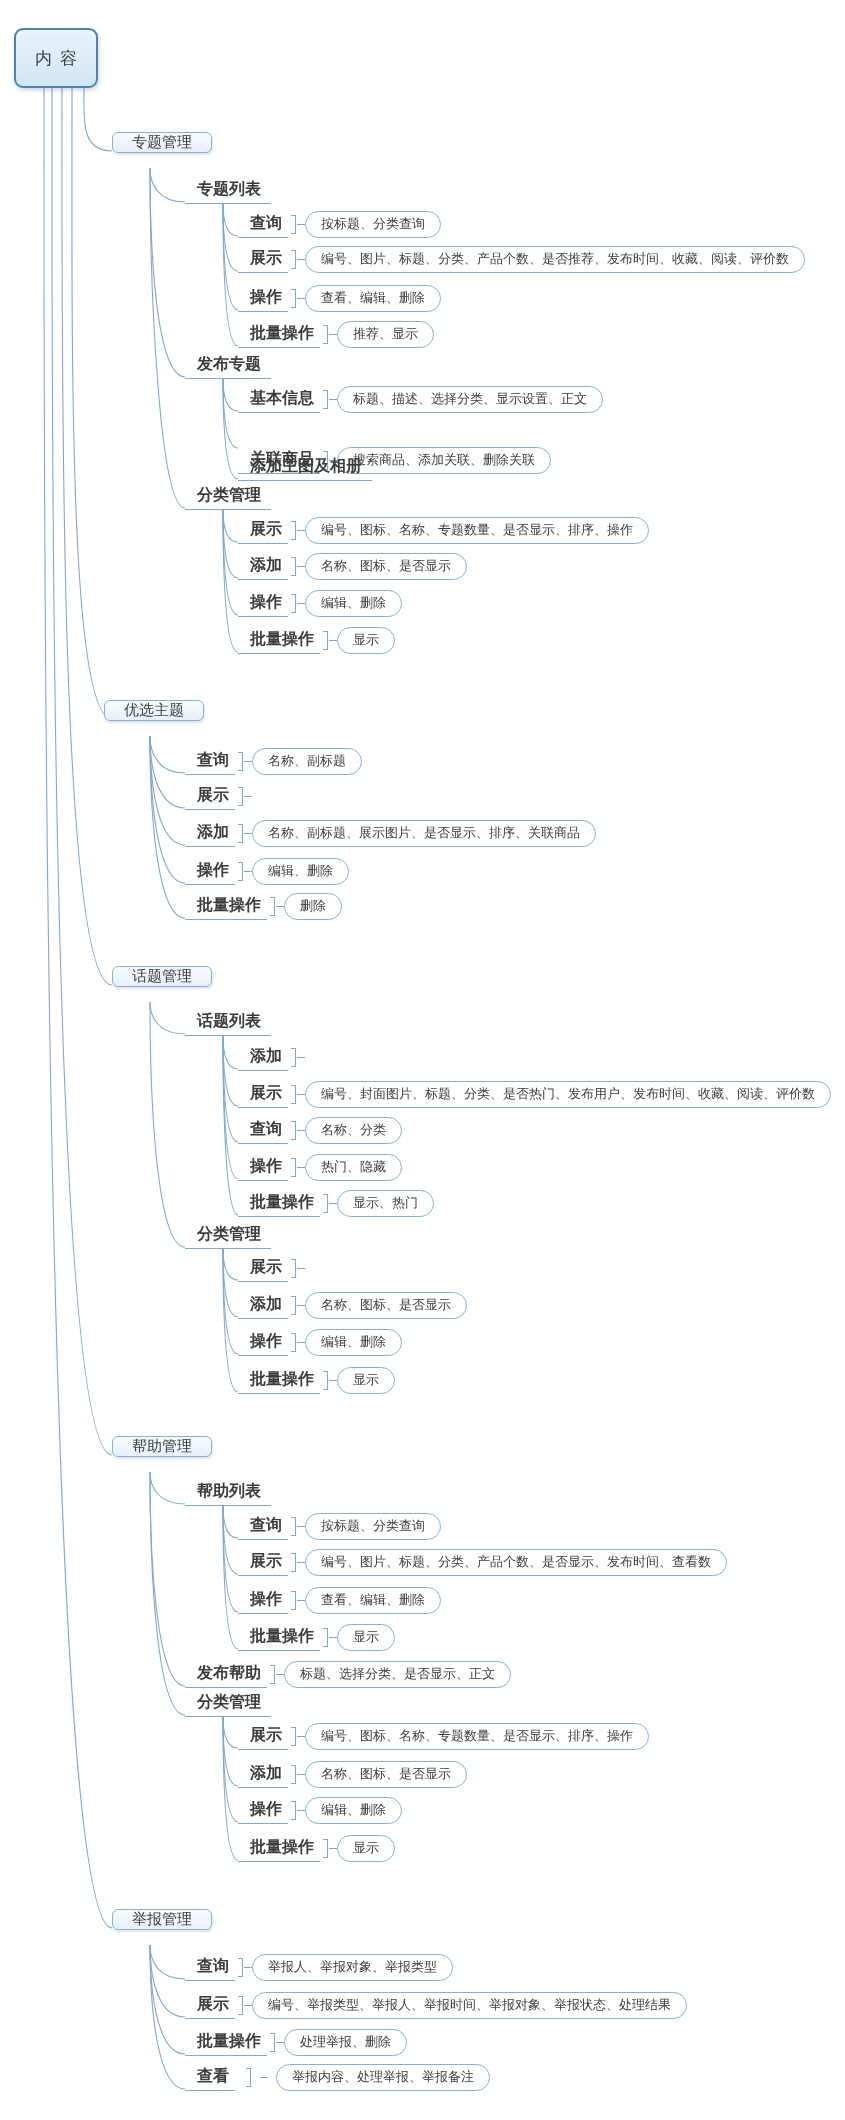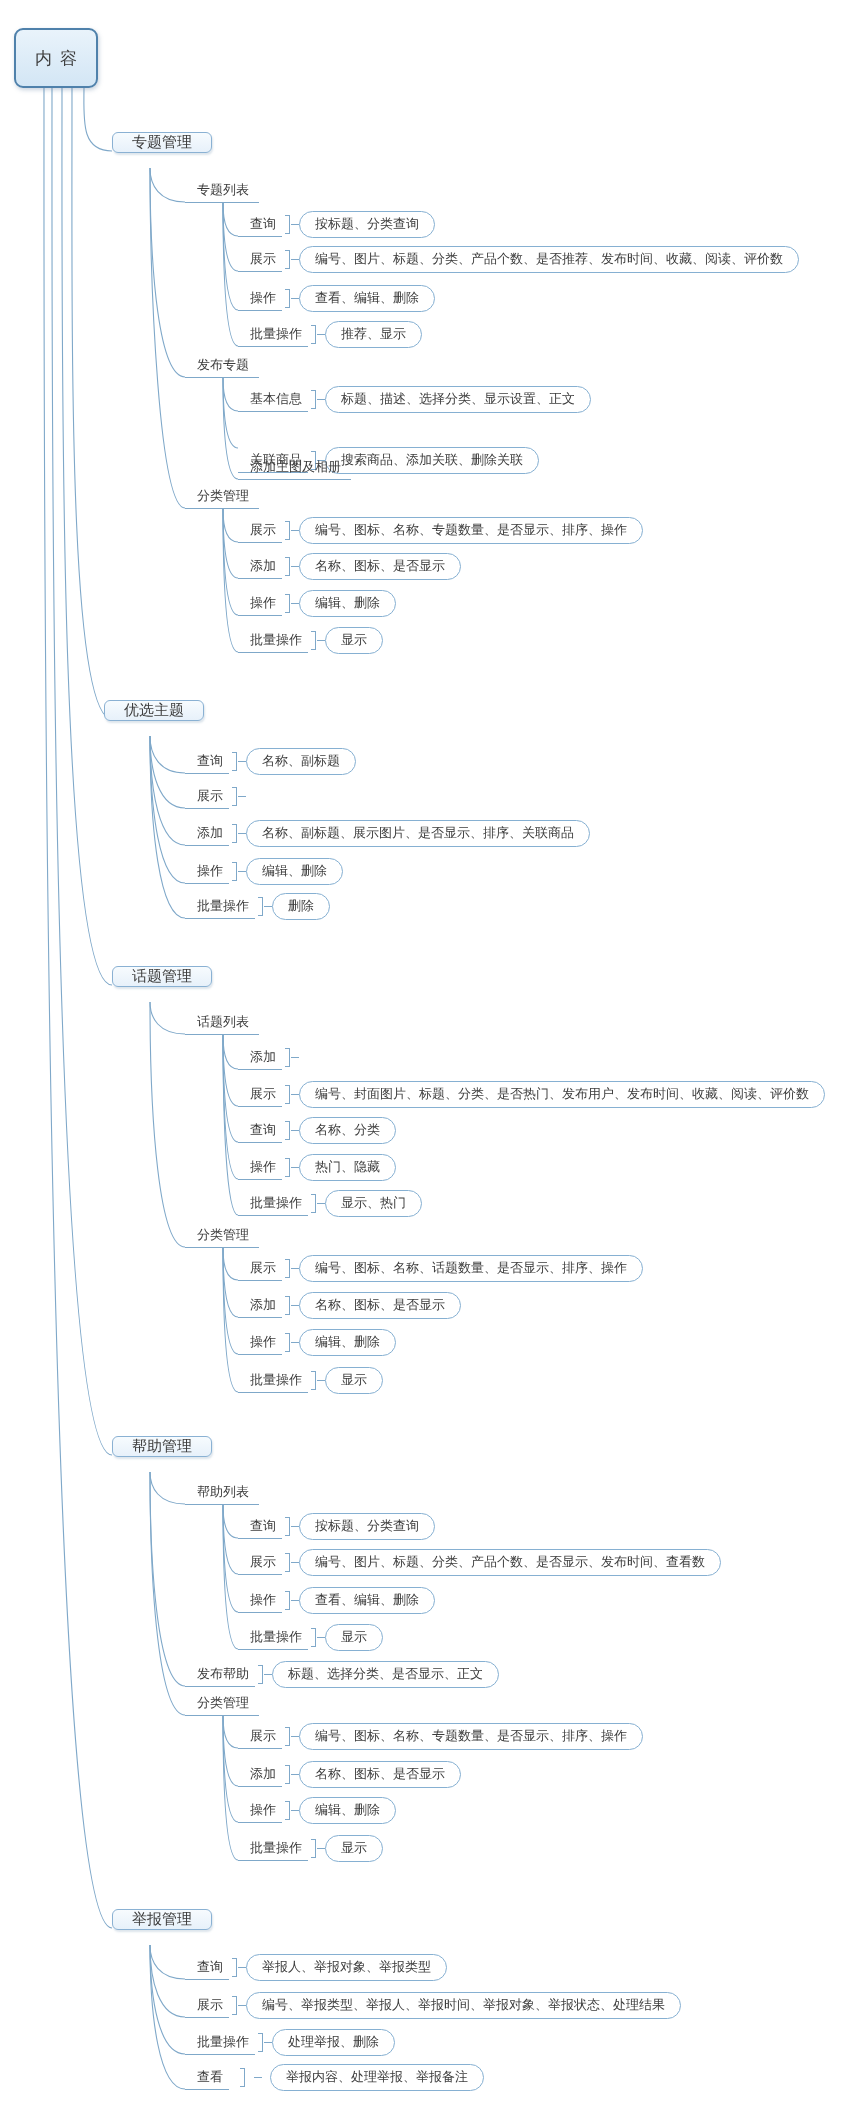--- a/index.html
+++ b/index.html
@@ -15,22 +15,22 @@
   #wires path{fill:none;stroke:var(--line);stroke-width:1.1px;}
   .box{position:absolute;width:100px;height:21px;box-sizing:border-box;
        background:linear-gradient(#f7fbfe,#e7f1fa);
        border:1.4px solid var(--branch-border);border-radius:6px;
        display:flex;align-items:center;justify-content:center;
        font-size:15px;color:var(--text);box-shadow:1px 2px 2px rgba(120,150,180,.25);}
   .box.root{left:14px;top:28px;width:84px;height:60px;background:linear-gradient(#e9f3fb,#d3e6f5);
        border:2.6px solid var(--root-border);border-radius:9px;font-size:17px;
        letter-spacing:8px;padding-left:8px;box-shadow:1px 2px 4px rgba(100,130,160,.35);}
   .row{position:absolute;display:flex;align-items:center;height:27px;white-space:nowrap;}
-  .lbl{font-size:13px;color:var(--text);padding:2px 6px 3px 12px;
-       border-bottom:1.4px solid var(--line);}
+  .lbl{font-size:16px;color:var(--text);padding:2px 6px 3px 12px;
+       border-bottom:1.4px solid var(--line);font-weight:bold;}
   .row.group .lbl,.row.plain .lbl{padding-right:10px;}
   .bracket{width:5px;height:19px;box-sizing:border-box;margin-left:3px;
        border:1.1px solid var(--line);border-left:none;}
   .dash{width:8px;height:0;border-top:1.1px solid var(--line);margin-left:1px;}
   .bubble{border:1.2px solid var(--bubble-border);border-radius:14px;background:#fff;
        padding:3px 15px 4px;font-size:13px;color:var(--text);}
 </style>
 </head>
 <body>
 
@@ -225,21 +225,20 @@
         <span class="dash"></span>
         <span class="bubble">显示、热门</span>
       </div>
       <div class="row group" style="left: 185px; top: 1222px;">
         <span class="lbl">分类管理</span>
       </div>
       <div class="row" style="left: 238px; top: 1255px;">
         <span class="lbl">展示</span>
         <span class="bracket"></span>
         <span class="dash"></span>
-        <span class="bubble">编号、图标、名称、话题数量、是否显示、排序、操作</span>
       </div>
       <div class="row" style="left: 238px; top: 1292px;">
         <span class="lbl">添加</span>
         <span class="bracket"></span>
         <span class="dash"></span>
         <span class="bubble">名称、图标、是否显示</span>
       </div>
       <div class="row" style="left: 238px; top: 1329px;">
         <span class="lbl">操作</span>
         <span class="bracket"></span>

